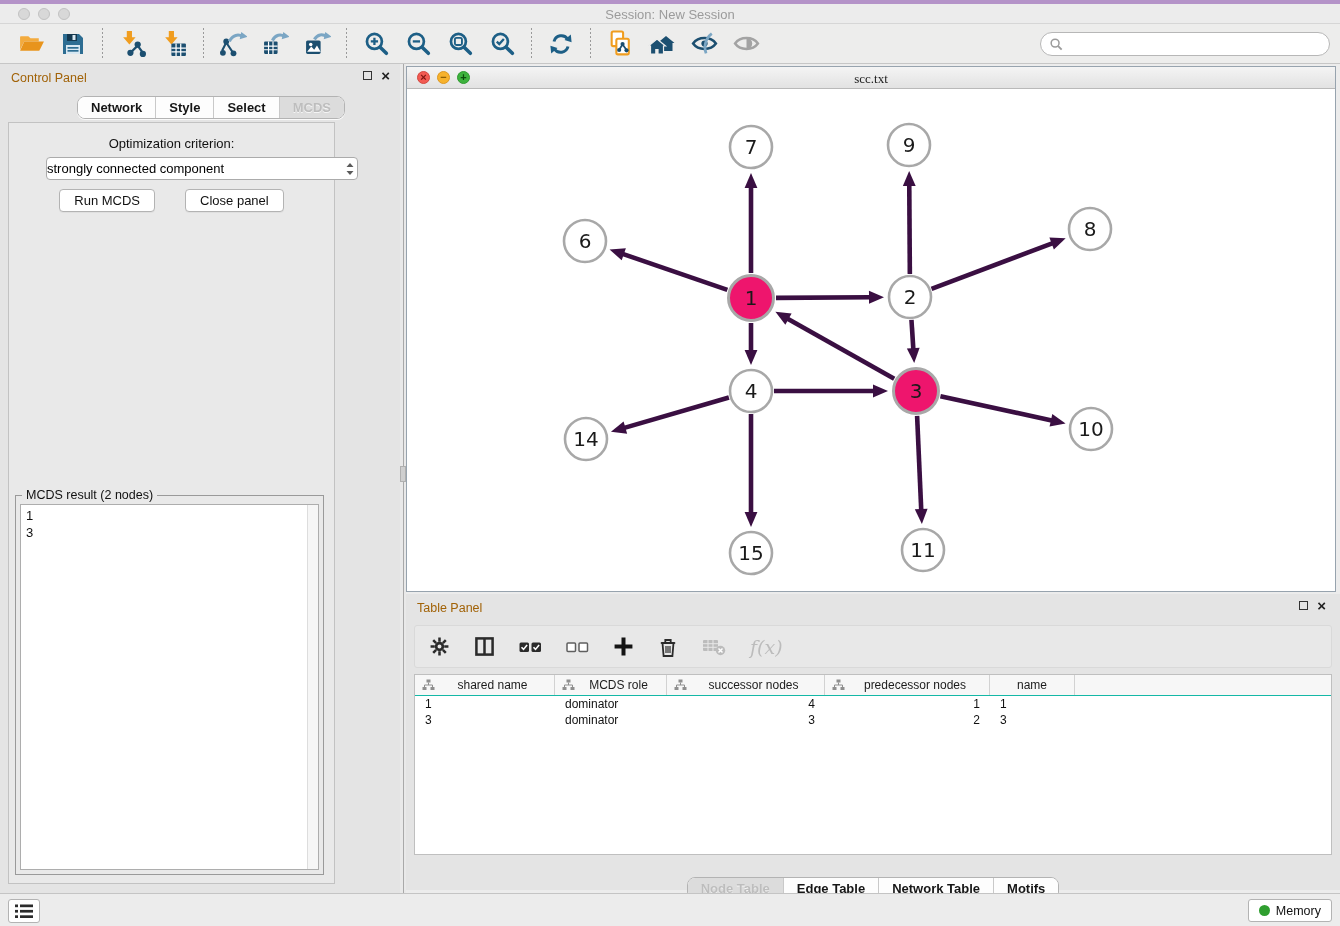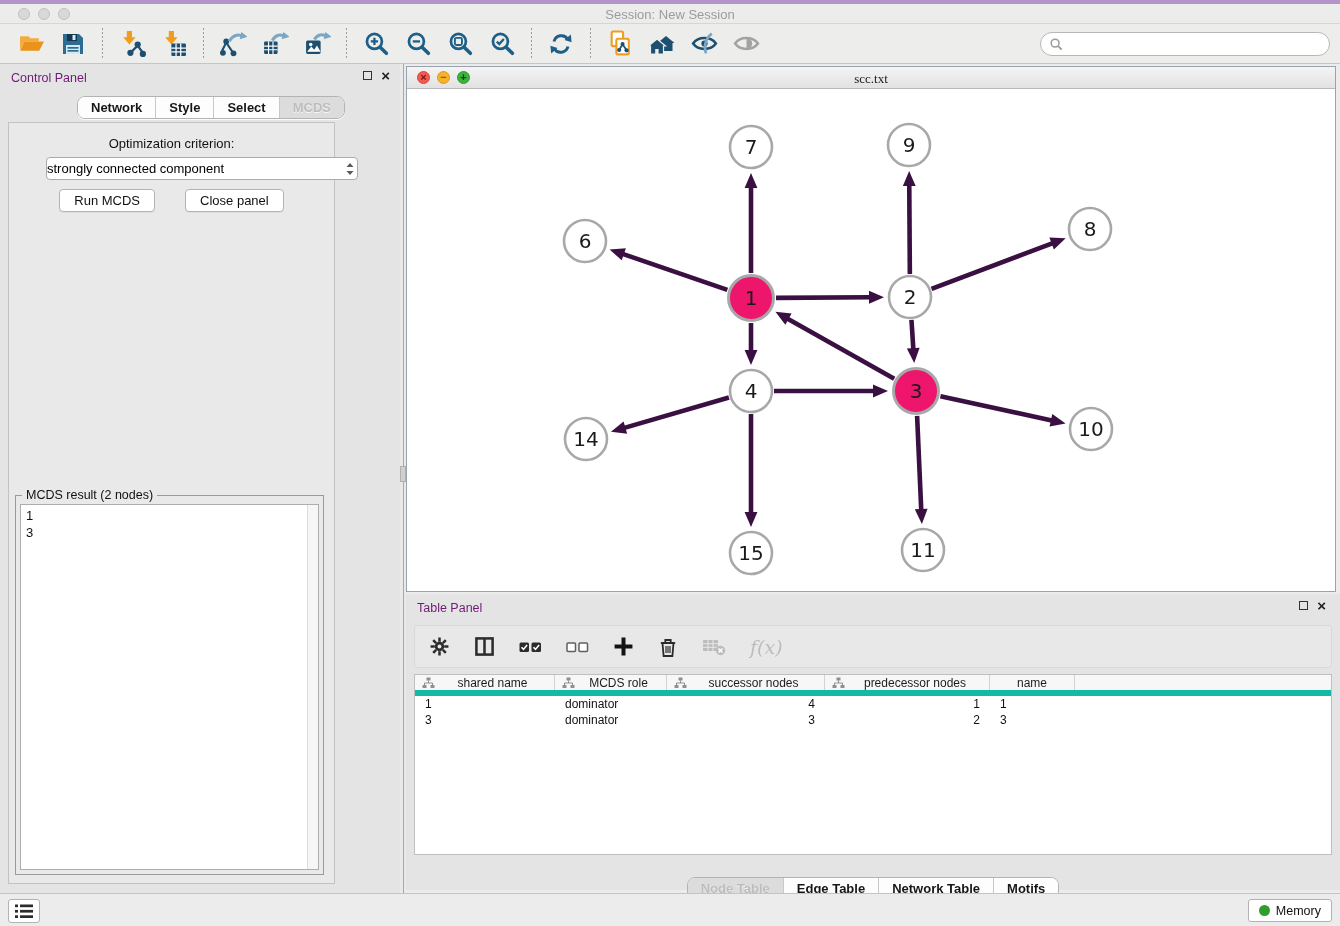--- a/index.html
+++ b/index.html
@@ -21,21 +21,21 @@
   .tbtn { width:30px; height:30px; display:flex; align-items:center; justify-content:center; margin:0 6px; cursor:default; }
   .tsep { width:1px; height:32px; margin:0 8px; background-image:linear-gradient(#9a9a9a 40%, transparent 40%);
     background-size:1px 4px; }
   #search-box { position:absolute; right:10px; top:8px; width:290px; height:24px; background:#fff;
     border:1px solid #b7b7b7; border-radius:12px; display:flex; align-items:center; padding-left:8px; }
   #search-box input { border:none; outline:none; flex:1; height:18px; font-size:13px; background:transparent; margin-left:4px; }
 
   
   #control-panel { position:absolute; left:0; top:64px; width:400px; height:829px; background:#e4e4e4; }
   .panel-header { position:relative; height:28px; }
-  .panel-title { position:absolute; left:11px; top:7px; font-size:12.5px; color:#701a75; }
+  .panel-title { position:absolute; left:11px; top:7px; font-size:12.5px; color:#a16207; }
   .panel-ctl { position:absolute; top:7px; display:flex; gap:9px; align-items:center; }
   #control-panel .panel-ctl { right:10px; }
   .float-glyph { width:9px; height:9px; border:1.6px solid #333; }
   .close-glyph { font-size:15px; font-weight:bold; color:#222; line-height:9px; }
 
   .segbar { display:inline-flex; border:1px solid #b3b3b3; border-radius:8px; overflow:hidden;
     background:#fdfdfd; box-shadow:0 1px 0 rgba(255,255,255,.8); }
   .seg { padding:3px 13px; font-size:13px; font-weight:600; color:#161616; background:#fdfdfd;
     border-left:1px solid #c9c9c9; white-space:nowrap; }
   .seg:first-child { border-left:none; }
@@ -81,21 +81,21 @@
   
   #table-panel { position:absolute; left:406px; top:594px; width:934px; height:296px; background:#e4e4e4; }
   #table-panel .panel-ctl { right:14px; }
   #table-toolbar { position:absolute; left:8px; top:31px; right:8px; height:43px; background:#e8e8e8;
     border:1px solid #d9d9d9; border-radius:3px; display:flex; align-items:center; padding-left:14px; gap:24px; }
   .ticon { display:flex; align-items:center; justify-content:center; }
   #fx-label { font-family:"DejaVu Serif", serif; font-style:italic; font-size:19px; color:#bcbcbc; }
 
   #node-table { position:absolute; left:8px; top:80px; right:8px; height:181px; background:#fff;
     border:1px solid #bfbfbf; overflow:hidden; }
-  #table-header { display:flex; height:21px; background:#f7f7f7; border-bottom:6px solid #14b8a6; }
+  #table-header { display:flex; height:21px; background:#f7f7f7; border-bottom:1px solid #14b8a6; }
   .hcell { display:flex; align-items:center; border-right:1px solid #d2d2d2; padding:0 4px; }
   .hcell .hicon { margin-left:3px; }
   .hcell .hlabel { flex:1; text-align:center; font-size:12px; color:#1c1c1c; }
   .trow { display:flex; height:16px; align-items:center; }
   .tcell { font-size:12px; color:#111; padding:0 10px; overflow:hidden; white-space:nowrap; }
 
   #table-tabs-wrap { position:absolute; left:0; right:0; top:267px; display:flex; justify-content:center;margin-top:16px; }
 
   
   #status-bar { position:absolute; left:0; top:893px; width:1340px; height:33px; background:#ececec;

